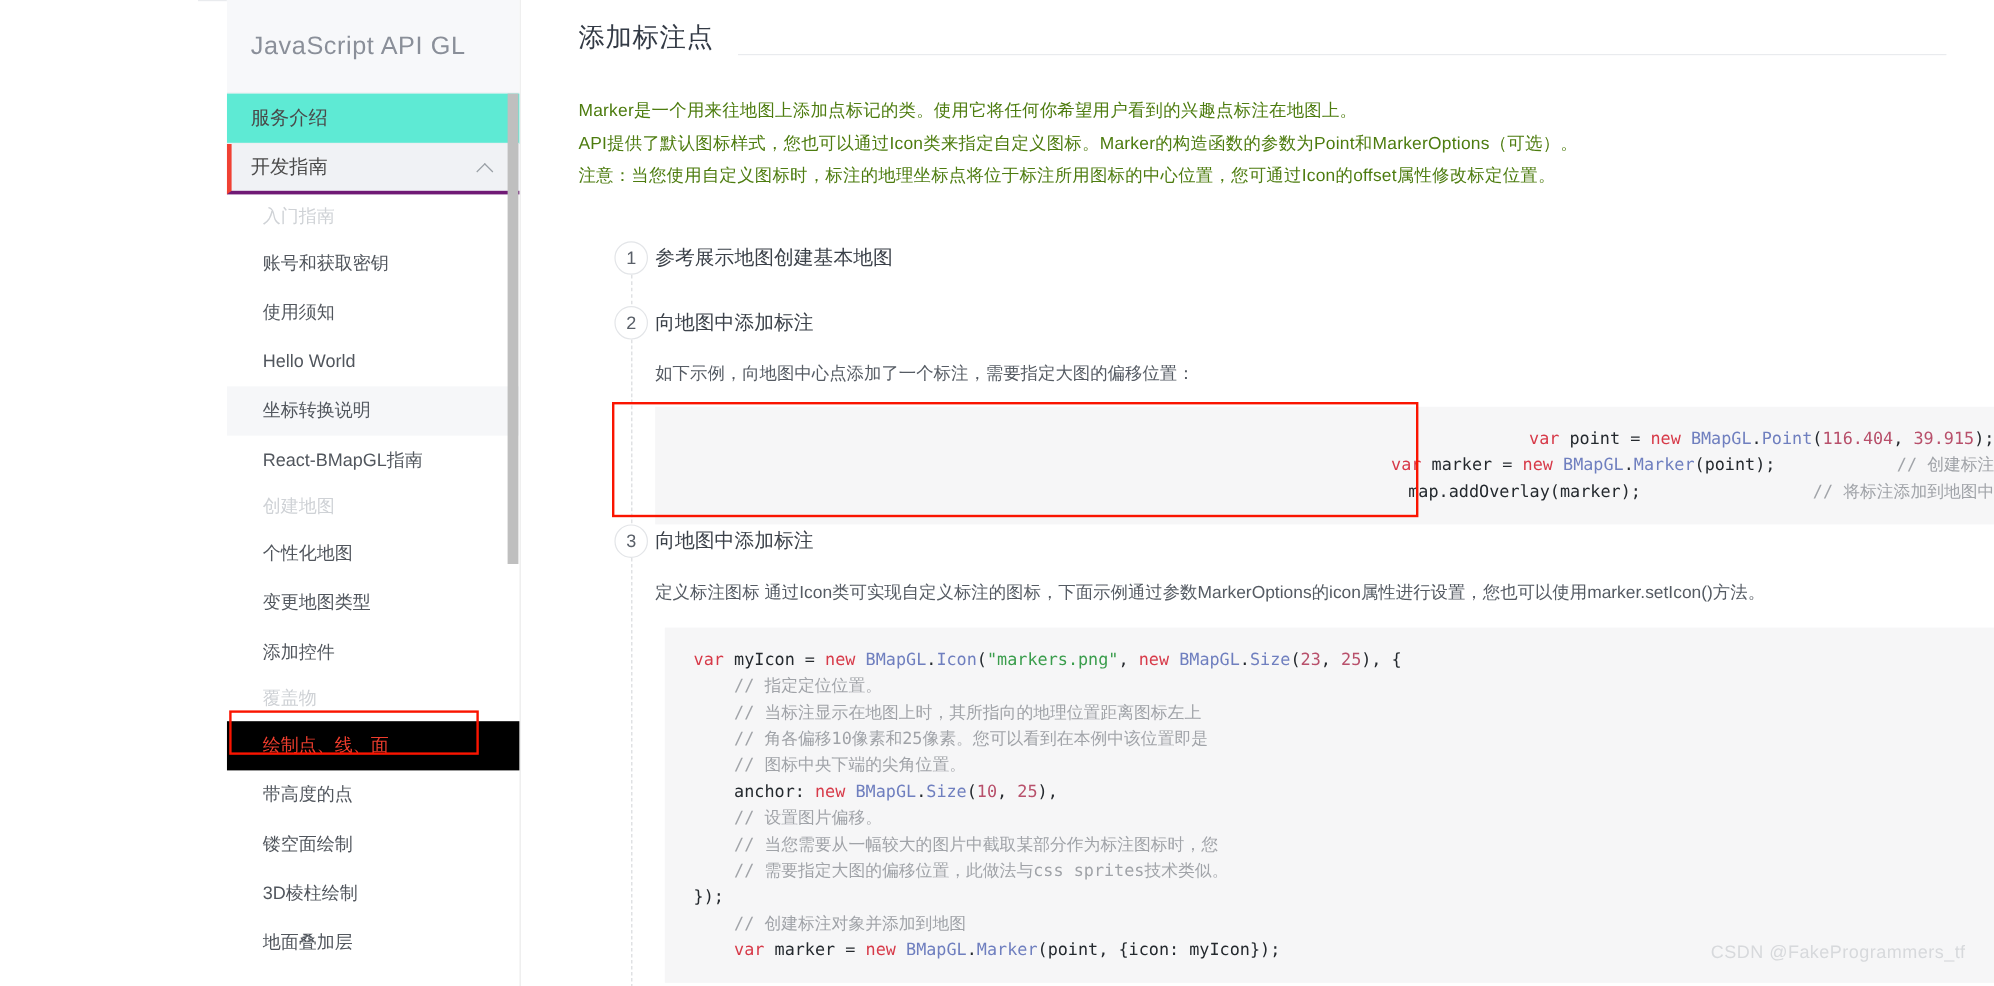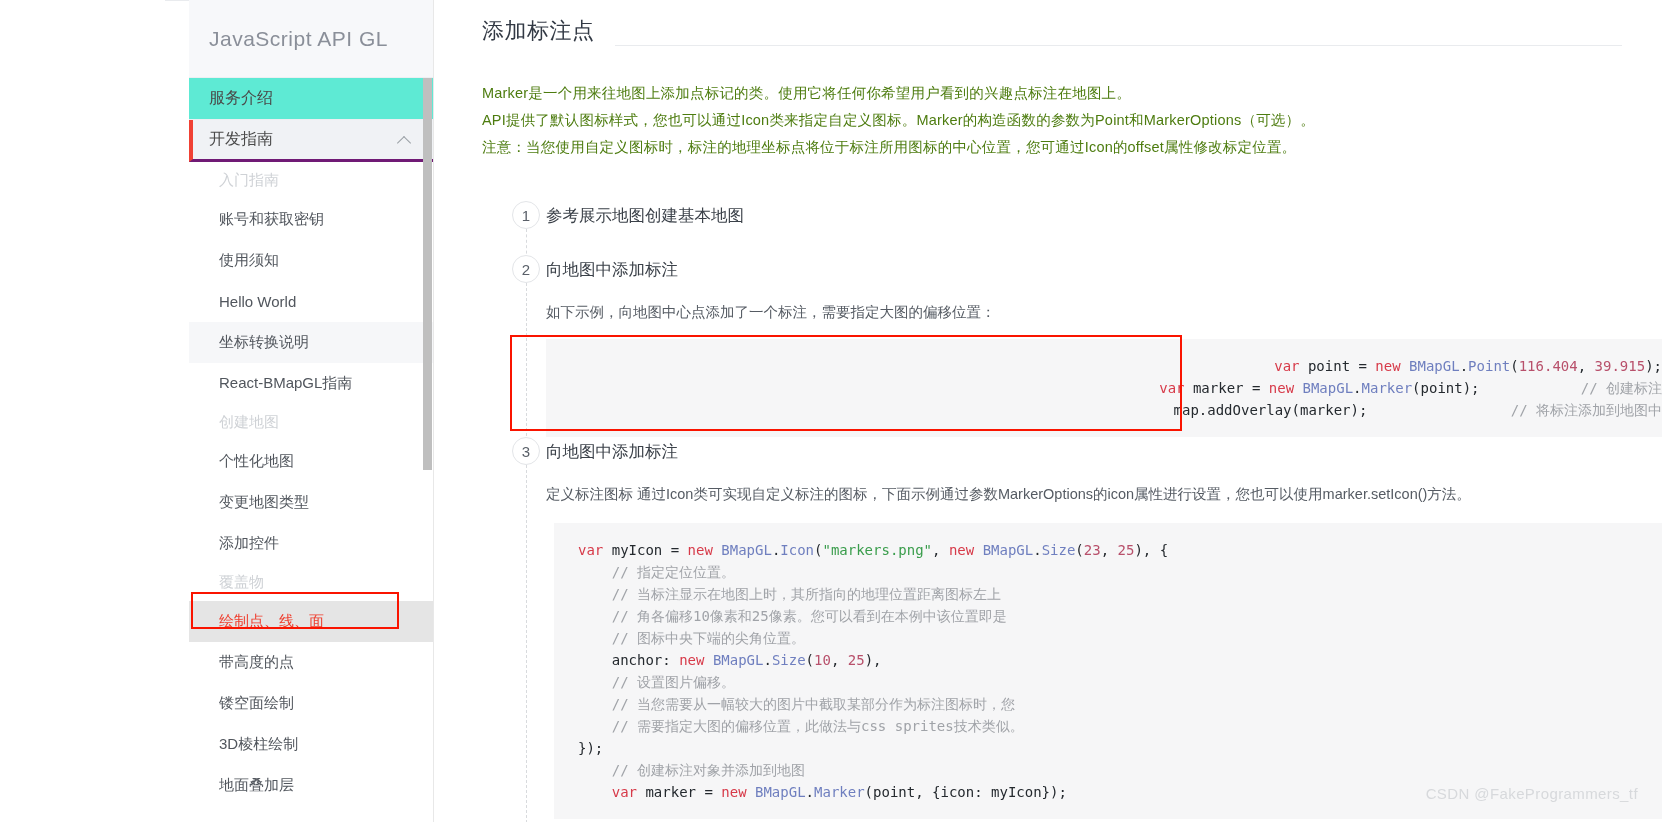--- a/index.html
+++ b/index.html
@@ -54,21 +54,21 @@
   }
   .nav-group-label {
     height: 37px; display: flex; align-items: center;
     padding-left: 30px; font-size: 15px; color: #cfd2d6;
   }
   .nav-item {
     height: 41px; display: flex; align-items: center;
     padding-left: 30px; font-size: 15px; color: #51565d;
   }
   .nav-item.alt { background: #f6f7f9; }
-  .nav-item.active { color: #ef3d2d; background: #e5e5e5; }
+  .nav-item.active { color: #ef3d2d; background: #000000; }
 
   
   .sb-annot {
     position: absolute; left: 2px; top: 592px;
     width: 208px; height: 37px;
     border: 2.5px solid #fa1400;
     pointer-events: none;
   }
   
   .sb-scroll {

